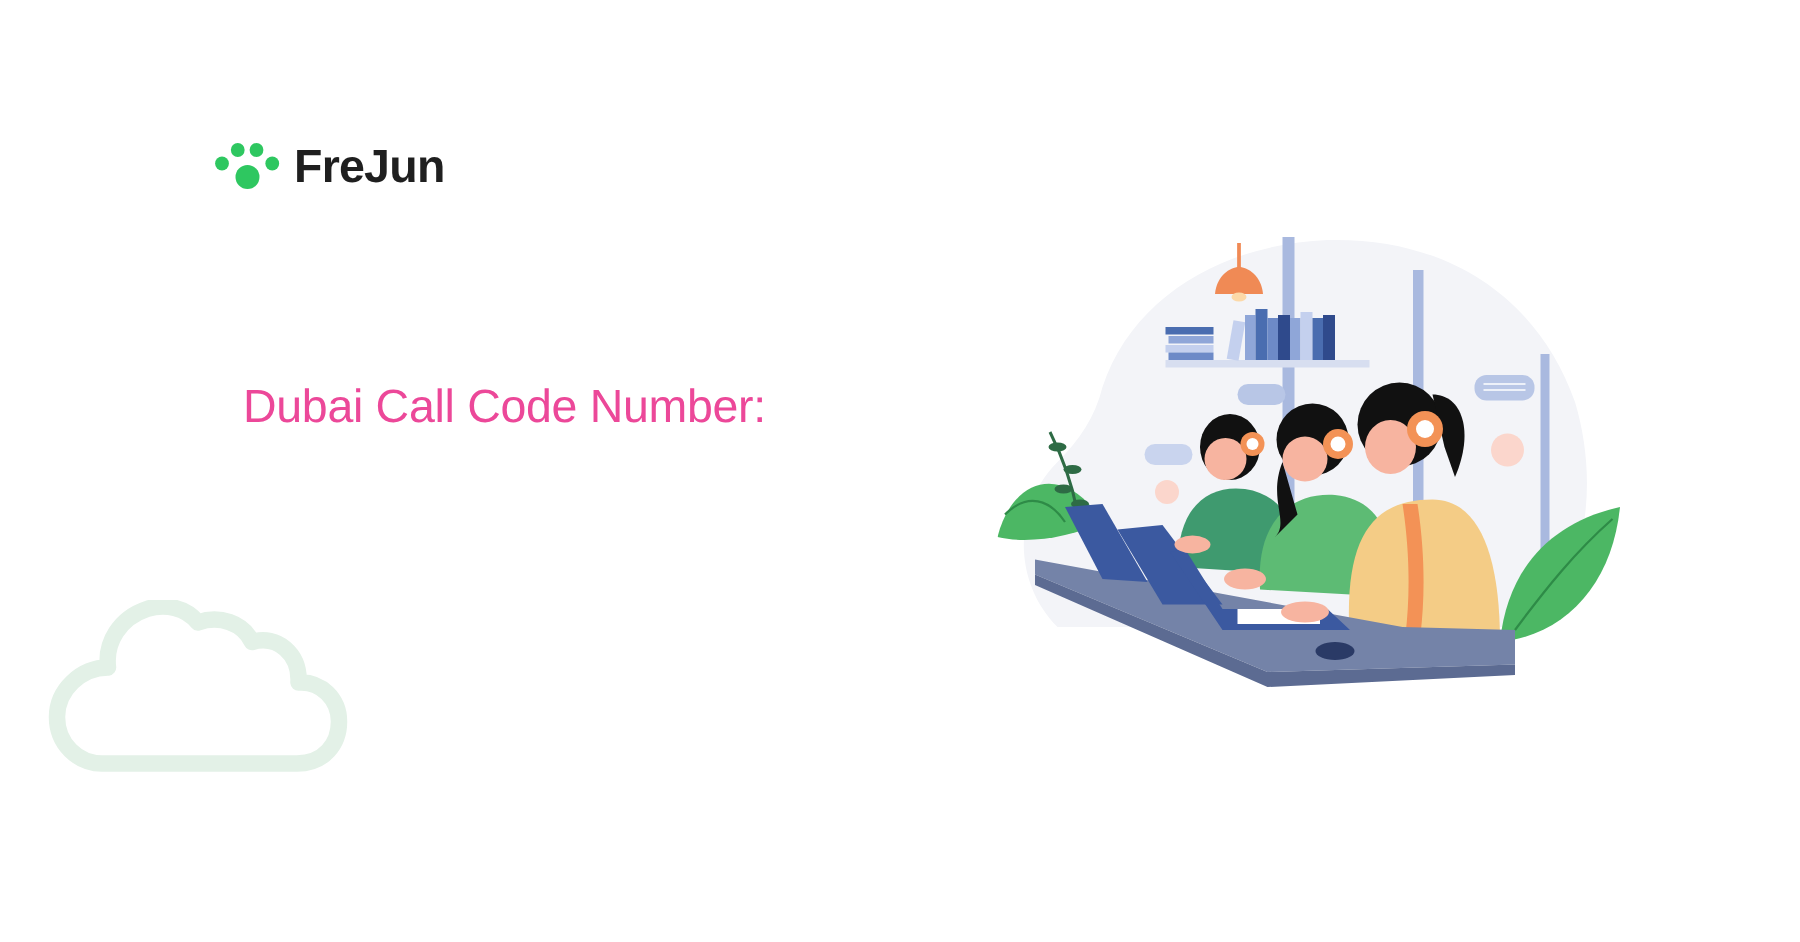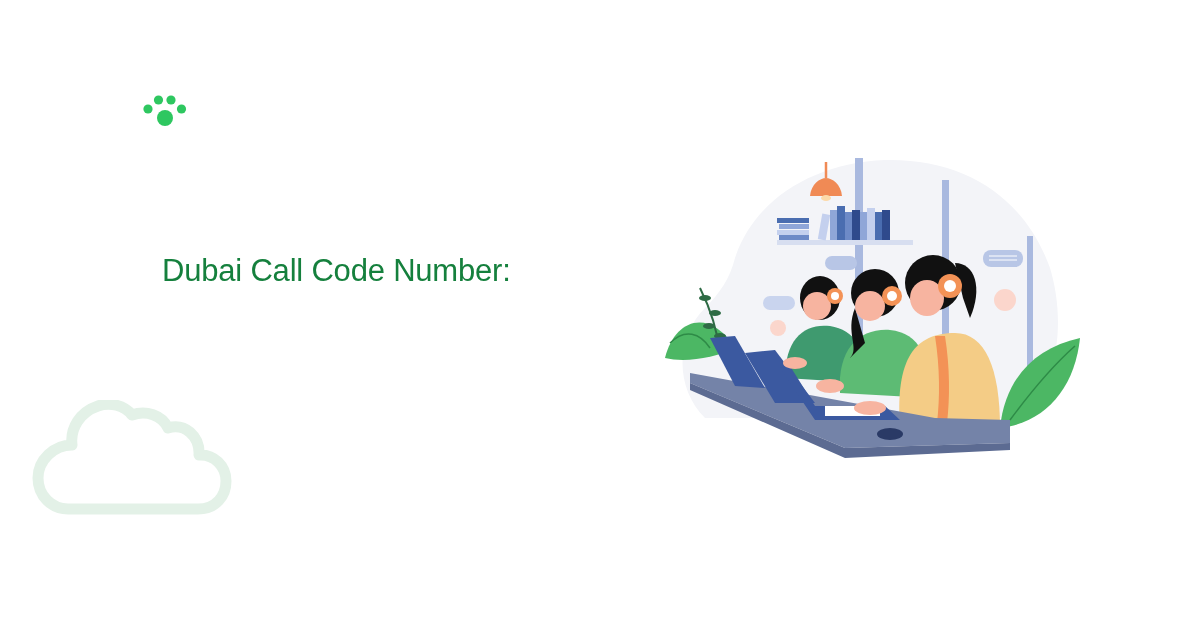--- a/index.html
+++ b/index.html
@@ -14,38 +14,39 @@
   }
   .logo-mark { width: 46px; height: 34px; }
   .logo-text {
     font-family: "Liberation Sans", sans-serif;
     font-weight: 700; font-size: 31px; color: #1f1f1f;
     letter-spacing: -0.5px; margin-left: 8px; line-height: 34px;
   }
   .title {
     position: absolute; left: 162px; top: 250px;
     font-family: "Liberation Sans", "DejaVu Sans", sans-serif;
-    font-size: 31px; line-height: 42px; color: #15803d;
+    font-size: 31px; line-height: 42px; color: #ec4899;
     font-weight: 400; letter-spacing: -0.2px;
   }
   .title span { display: block; }
   .cloud { position: absolute; left: 28px; top: 400px; width: 204px; height: 116px; }
   .illustration { position: absolute; left: 665px; top: 158px; width: 420px; height: 305px; }
 </style>
 </head>
 <body>
 
 <div class="logo">
   <svg class="logo-mark" viewBox="0 0 46 34">
     <circle cx="6" cy="15" r="4.6" fill="#2ec760"></circle>
     <circle cx="16.5" cy="6" r="4.6" fill="#2ec760"></circle>
     <circle cx="29" cy="6" r="4.6" fill="#2ec760"></circle>
     <circle cx="39.5" cy="15" r="4.6" fill="#2ec760"></circle>
     <circle cx="23" cy="24" r="8" fill="#2ec760"></circle>
   </svg>
+  <span class="logo-text">FreJun</span>
 </div>
 
 <h1 class="title" style="margin:0;">
   <span>Dubai Call Code Number:</span>
 </h1>
 
 <svg class="cloud" viewBox="0 0 204 116">
   <path d="M40 109 H170 C188 109 198 96 198 81 C198 66 186 54 171 55 C172 36 157 23 140 28 C134 15 118 10 104 15 C96 5 82 2 70 6 C52 12 42 28 44 45 C26 45 10 60 10 78 C10 96 24 109 40 109 Z" fill="none" stroke="#e3f1e7" stroke-width="11" stroke-linejoin="round"></path>
 </svg>
 

